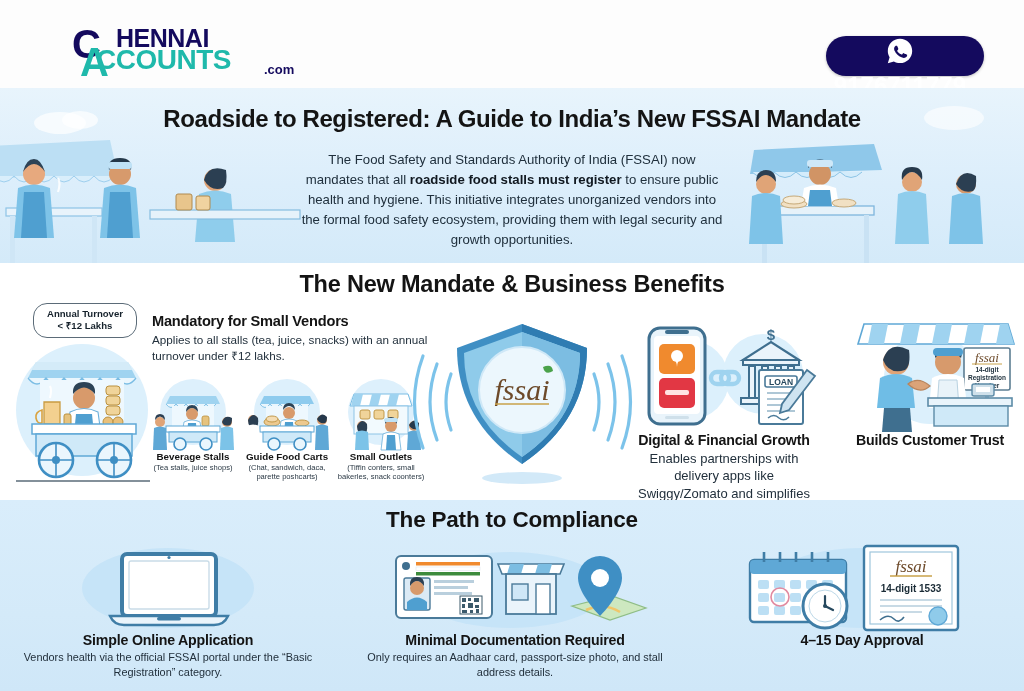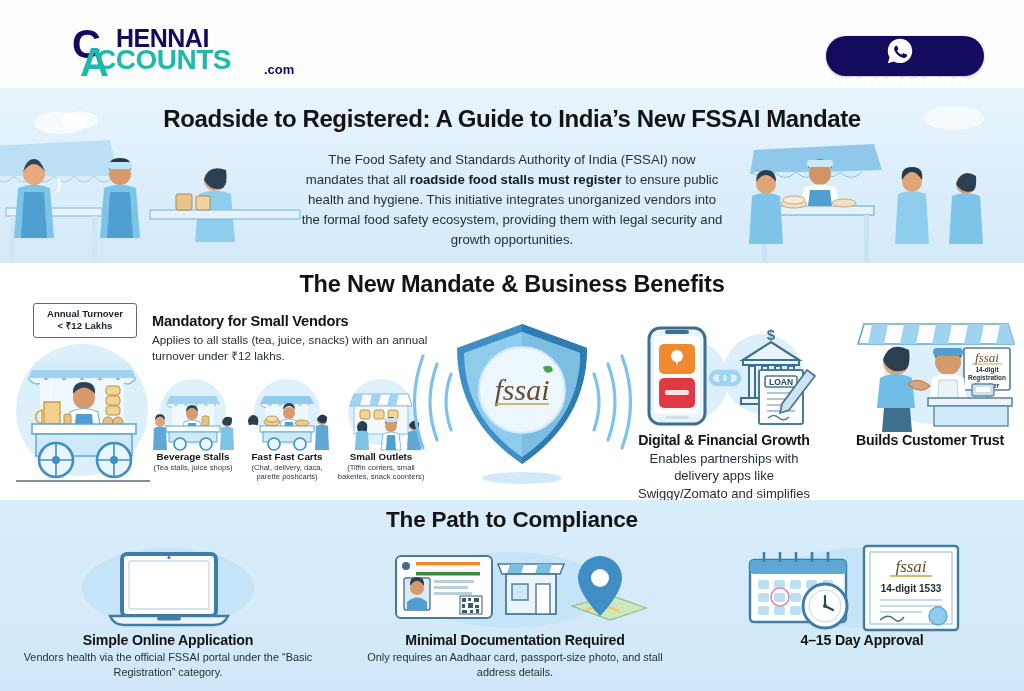--- a/index.html
+++ b/index.html
@@ -68,21 +68,21 @@
   .sec2 {
     position:absolute; left:0; top:263px; width:1024px; height:237px;
     background:#ffffff;
   }
   .sec2-title {
     position:absolute; left:0; top:8px; width:1024px; text-align:center;
     font-size:23.5px; font-weight:800; color:#141414; letter-spacing:-0.2px;
   }
   .turnover-sign {
     position:absolute; left:33px; top:303px; width:104px; padding:4px 6px;
-    background:#ffffff; border:1.4px solid #5b6b78; border-radius:3px;
+    background:#ffffff; border:1.4px solid #5b6b78; border-radius:14px;
     font-size:9.6px; font-weight:700; text-align:center; color:#16222c;
     line-height:1.28; z-index:5;
   }
   .cart-big { position:absolute; left:10px; top:318px; width:150px; height:175px; }
 
   .mandate-block { position:absolute; left:152px; top:313px; width:280px; }
   .mandate-block h3 { font-size:14.6px; font-weight:800; color:#141414; margin-bottom:3px; letter-spacing:-0.2px;}
   .mandate-block p { font-size:11.7px; line-height:1.36; color:#23313d; }
 
   .vendor-types {
@@ -330,22 +330,22 @@
           <circle cx="32" cy="72" r="6" fill="#eaf6fd" stroke="#3f8fc4" stroke-width="1.6"></circle>
           <circle cx="58" cy="72" r="6" fill="#eaf6fd" stroke="#3f8fc4" stroke-width="1.6"></circle>
           <circle cx="11" cy="48" r="5" fill="#e0a477"></circle>
           <path d="M6 48 q5 -9 10 -2 q1 9 -3 10 q-7 0 -7 -8z" fill="#2b3f52"></path>
           <path d="M5 54 q6 -3 12 0 l1 24 h-14z" fill="#ffffff"></path>
           <circle cx="80" cy="48" r="5" fill="#d79a6c"></circle>
           <path d="M75 47 q5 -8 10 -2 q0 5 -2 6 q-6 1 -8 -4z" fill="#26394b"></path>
           <path d="M74 54 q6 -3 12 0 l1 24 h-14z" fill="#5fa8d6"></path>
         </svg>
       </div>
-      <div class="vt-name">Fast Fast Carts</div>
-      <div class="vt-desc">(Chat, delivery, daca, parette poshcarts)</div>
+      <div class="vt-name">Guide Food Carts</div>
+      <div class="vt-desc">(Chat, sandwich, daca, parette poshcarts)</div>
     </div>
 
     <div class="vendor-type">
       <div class="vt-art">
         <svg width="90" height="78" viewBox="0 0 90 78">
           <circle cx="45" cy="40" r="33" fill="#ddf0fc"></circle>
           <path d="M14 34 L76 34 L72 22 L18 22 Z" fill="#ffffff" stroke="#7bbde4" stroke-width="1"></path>
           <path d="M18 22 h9 l-3 12 h-9z" fill="#9fd3f0"></path>
           <path d="M36 22 h9 l-3 12 h-9z" fill="#9fd3f0"></path>
           <path d="M54 22 h9 l-3 12 h-9z" fill="#9fd3f0"></path>

